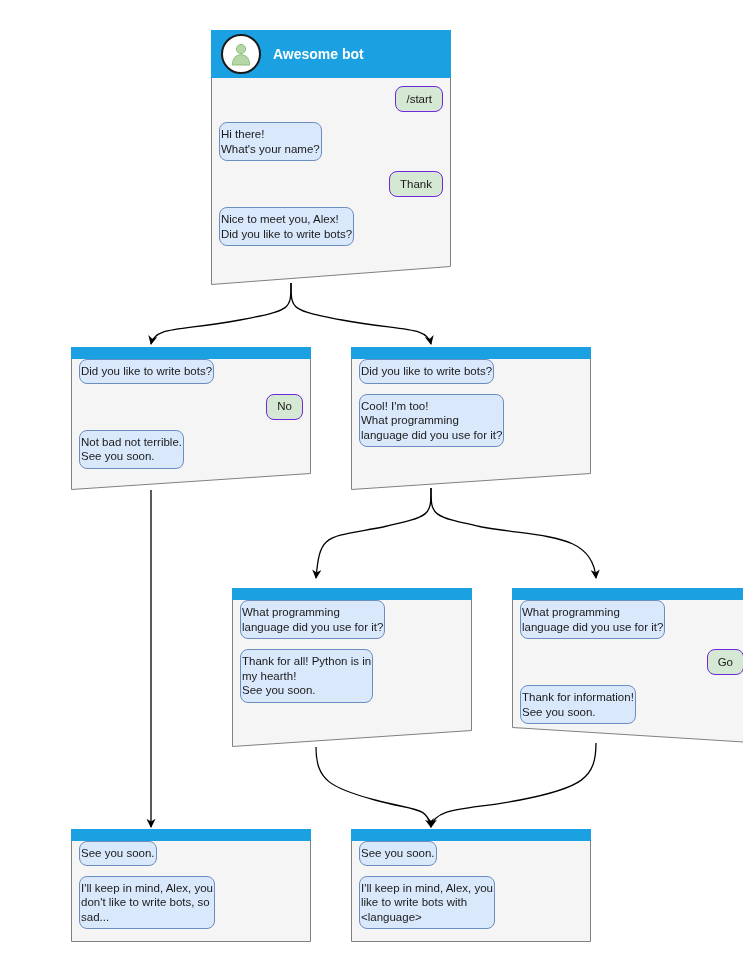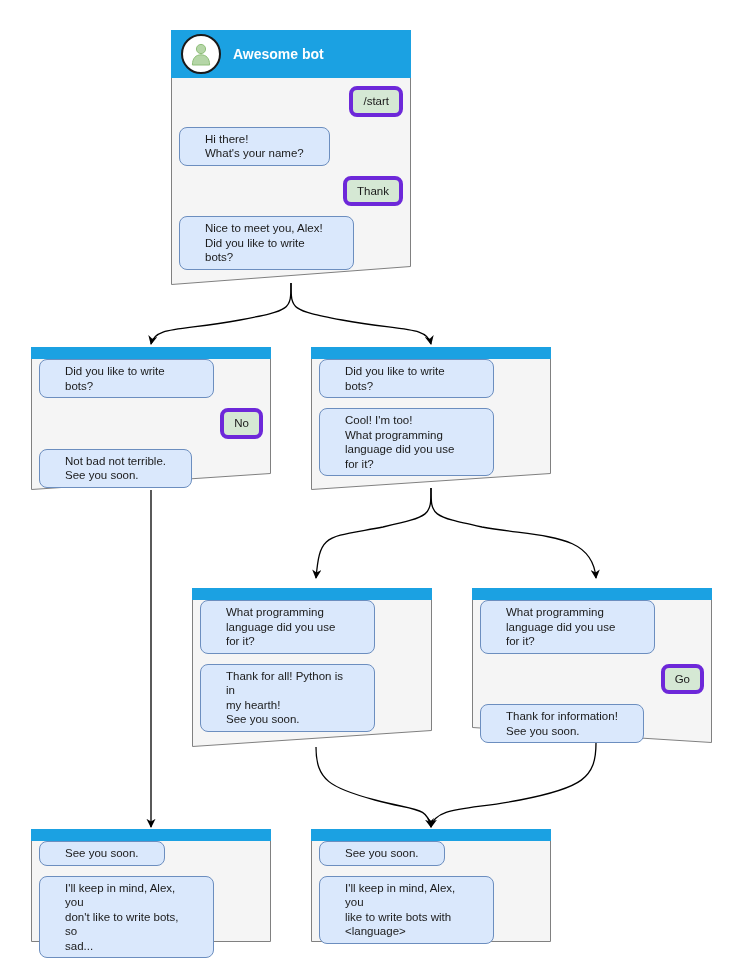--- a/index.html
+++ b/index.html
@@ -25,20 +25,21 @@
     left: 0; top: 0;
     width: 743px;
     height: 971px;
     pointer-events: none;
     z-index: 5;
   }
   .card {
     position: absolute;
     box-sizing: border-box;
     z-index: 10;
+    margin-left: 40px;
   }
   
   .card-shape {
     position: absolute;
     left: 0; top: 0;
     width: 100%;
     height: 100%;
     z-index: 0;
   }
   .card-header {
@@ -87,35 +88,35 @@
     overflow: hidden;
   }
   .msg-row {
     display: flex;
     margin-bottom: 10px;
   }
   .msg-row.left  { justify-content: flex-start; }
   .msg-row.right { justify-content: flex-end; }
   .bubble {
     border-radius: 8px;
-    padding: 4px 25px;
+    padding: 4px 1px;
     font-size: 11.5px;
     line-height: 14.5px;
     color: #1a1a1a;
     box-sizing: border-box;
     white-space: pre-line;
     max-width: 78%;
   }
   .bubble.bot {
     background: #dae8fc;
     border: 1px solid #6c8ebf;
   }
   .bubble.user {
     background: #d5e8d4;
-    border: 4px solid #6d28d9;
+    border: 1px solid #6d28d9;
     display: flex;
     align-items: center;
     min-height: 26px;
     padding: 4px 10px;
   }
 </style>
 </head>
 <body>
 
 <div id="canvas">

